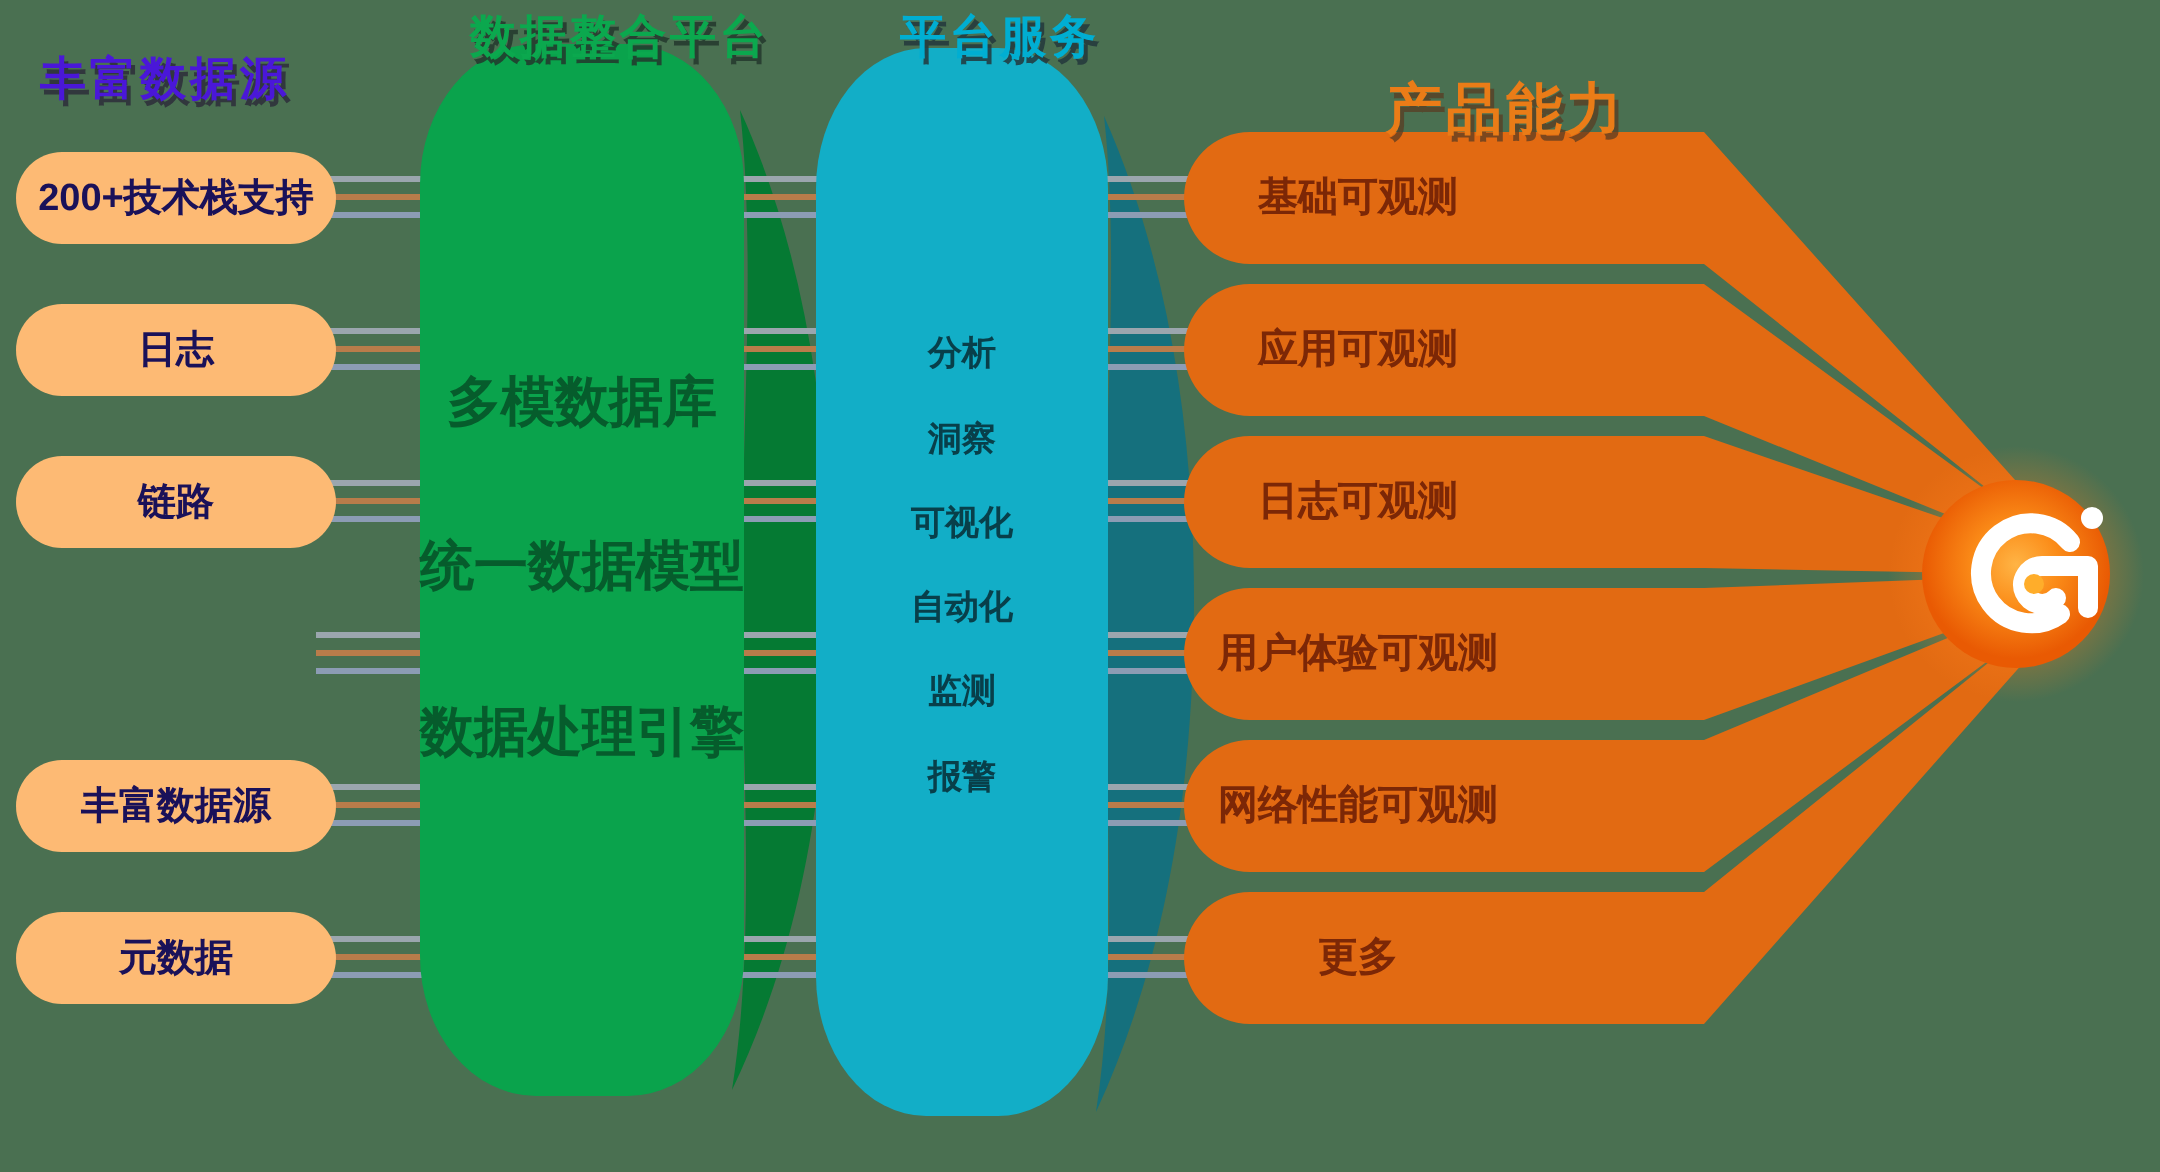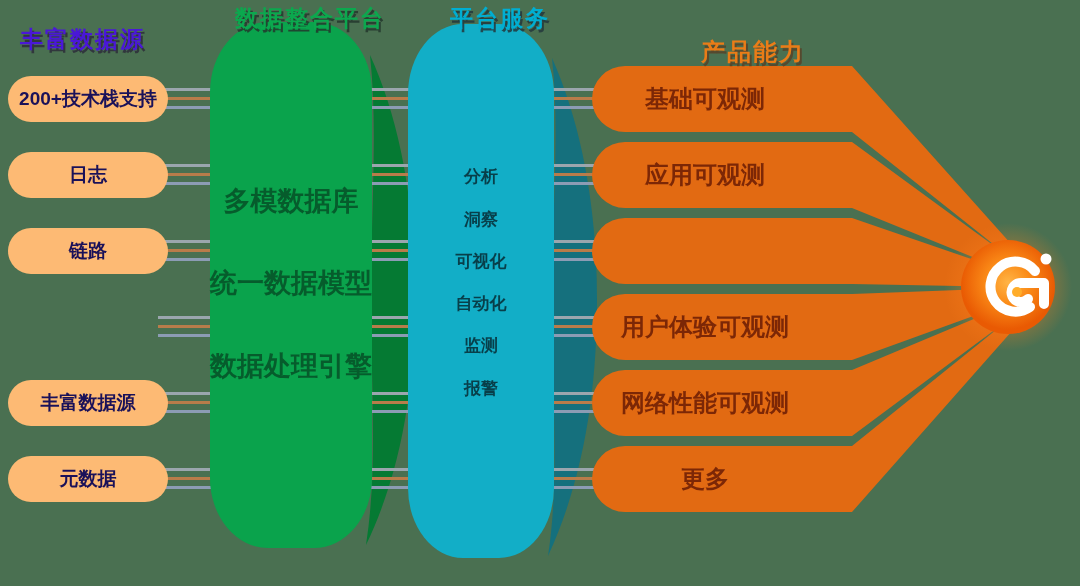--- a/index.html
+++ b/index.html
@@ -5,26 +5,26 @@
   html,body{margin:0;padding:0;}
   body{font-family:"Liberation Sans","DejaVu Sans",sans-serif;}
   .stage{position:relative;width:1080px;height:586px;background:#4a7051;overflow:hidden;}
   .stage svg{position:absolute;left:0;top:0;}
   .label{position:absolute;font-weight:bold;white-space:nowrap;}
   .hdr{position:absolute;font-weight:900;font-size:23px;letter-spacing:2px;white-space:nowrap;}
   .hdr.center{transform:translateX(-50%);}
   .src-title{left:20px;top:24px;color:#4a17d8;text-shadow:2px 3px 0 rgba(45,45,58,.85);}
   .int-title{left:310px;top:3px;color:#0ba84e;text-shadow:2px 3px 0 rgba(35,55,45,.85);}
   .svc-title{left:500px;top:3px;color:#00aed2;text-shadow:2px 3px 0 rgba(35,55,60,.85);}
-  .prd-title{left:753px;top:36px;color:#ea7c17;font-size:24px;text-shadow:2px 3px 0 rgba(90,60,35,.75);}
+  .prd-title{left:753px;top:36px;color:#ea7c17;font-size:28px;text-shadow:2px 3px 0 rgba(90,60,35,.75);}
   .srcbox{position:absolute;left:8px;width:160px;height:46px;background:#fdba74;border-radius:23px;
           display:flex;align-items:center;justify-content:center;color:#1a1159;font-size:19px;font-weight:bold;}
   .greenlbl{left:210px;width:162px;text-align:center;color:#065c2c;font-size:27px;height:28px;line-height:28px;}
   .teallbl{left:408px;width:146px;text-align:center;color:#083f4a;font-size:17px;height:28px;line-height:28px;}
-  .pilllbl{left:595px;width:220px;text-align:center;color:#7c2706;font-size:24px;height:30px;line-height:30px;}
+  .pilllbl{left:569px;width:220px;text-align:center;color:#7c2706;font-size:20px;height:30px;line-height:30px;}
 </style>
 </head>
 <body>
 
 <div class="stage">
 
   <svg width="1080" height="586" viewBox="0 0 1080 586">
     <defs>
       <radialGradient id="glowGrad">
         <stop offset="0%" stop-color="rgba(255,140,40,0.6)"></stop>
@@ -115,17 +115,18 @@
 
   <div class="label teallbl" style="top:163px">分析</div>
   <div class="label teallbl" style="top:206px">洞察</div>
   <div class="label teallbl" style="top:248px">可视化</div>
   <div class="label teallbl" style="top:290px">自动化</div>
   <div class="label teallbl" style="top:332px">监测</div>
   <div class="label teallbl" style="top:375px">报警</div>
 
   <div class="label pilllbl" style="top:84px">基础可观测</div>
   <div class="label pilllbl" style="top:160px">应用可观测</div>
+  <div class="label pilllbl" style="top:236px">日志可观测</div>
   <div class="label pilllbl" style="top:312px">用户体验可观测</div>
   <div class="label pilllbl" style="top:388px">网络性能可观测</div>
   <div class="label pilllbl" style="top:464px">更多</div>
 
 </div>
 
 </body></html>

